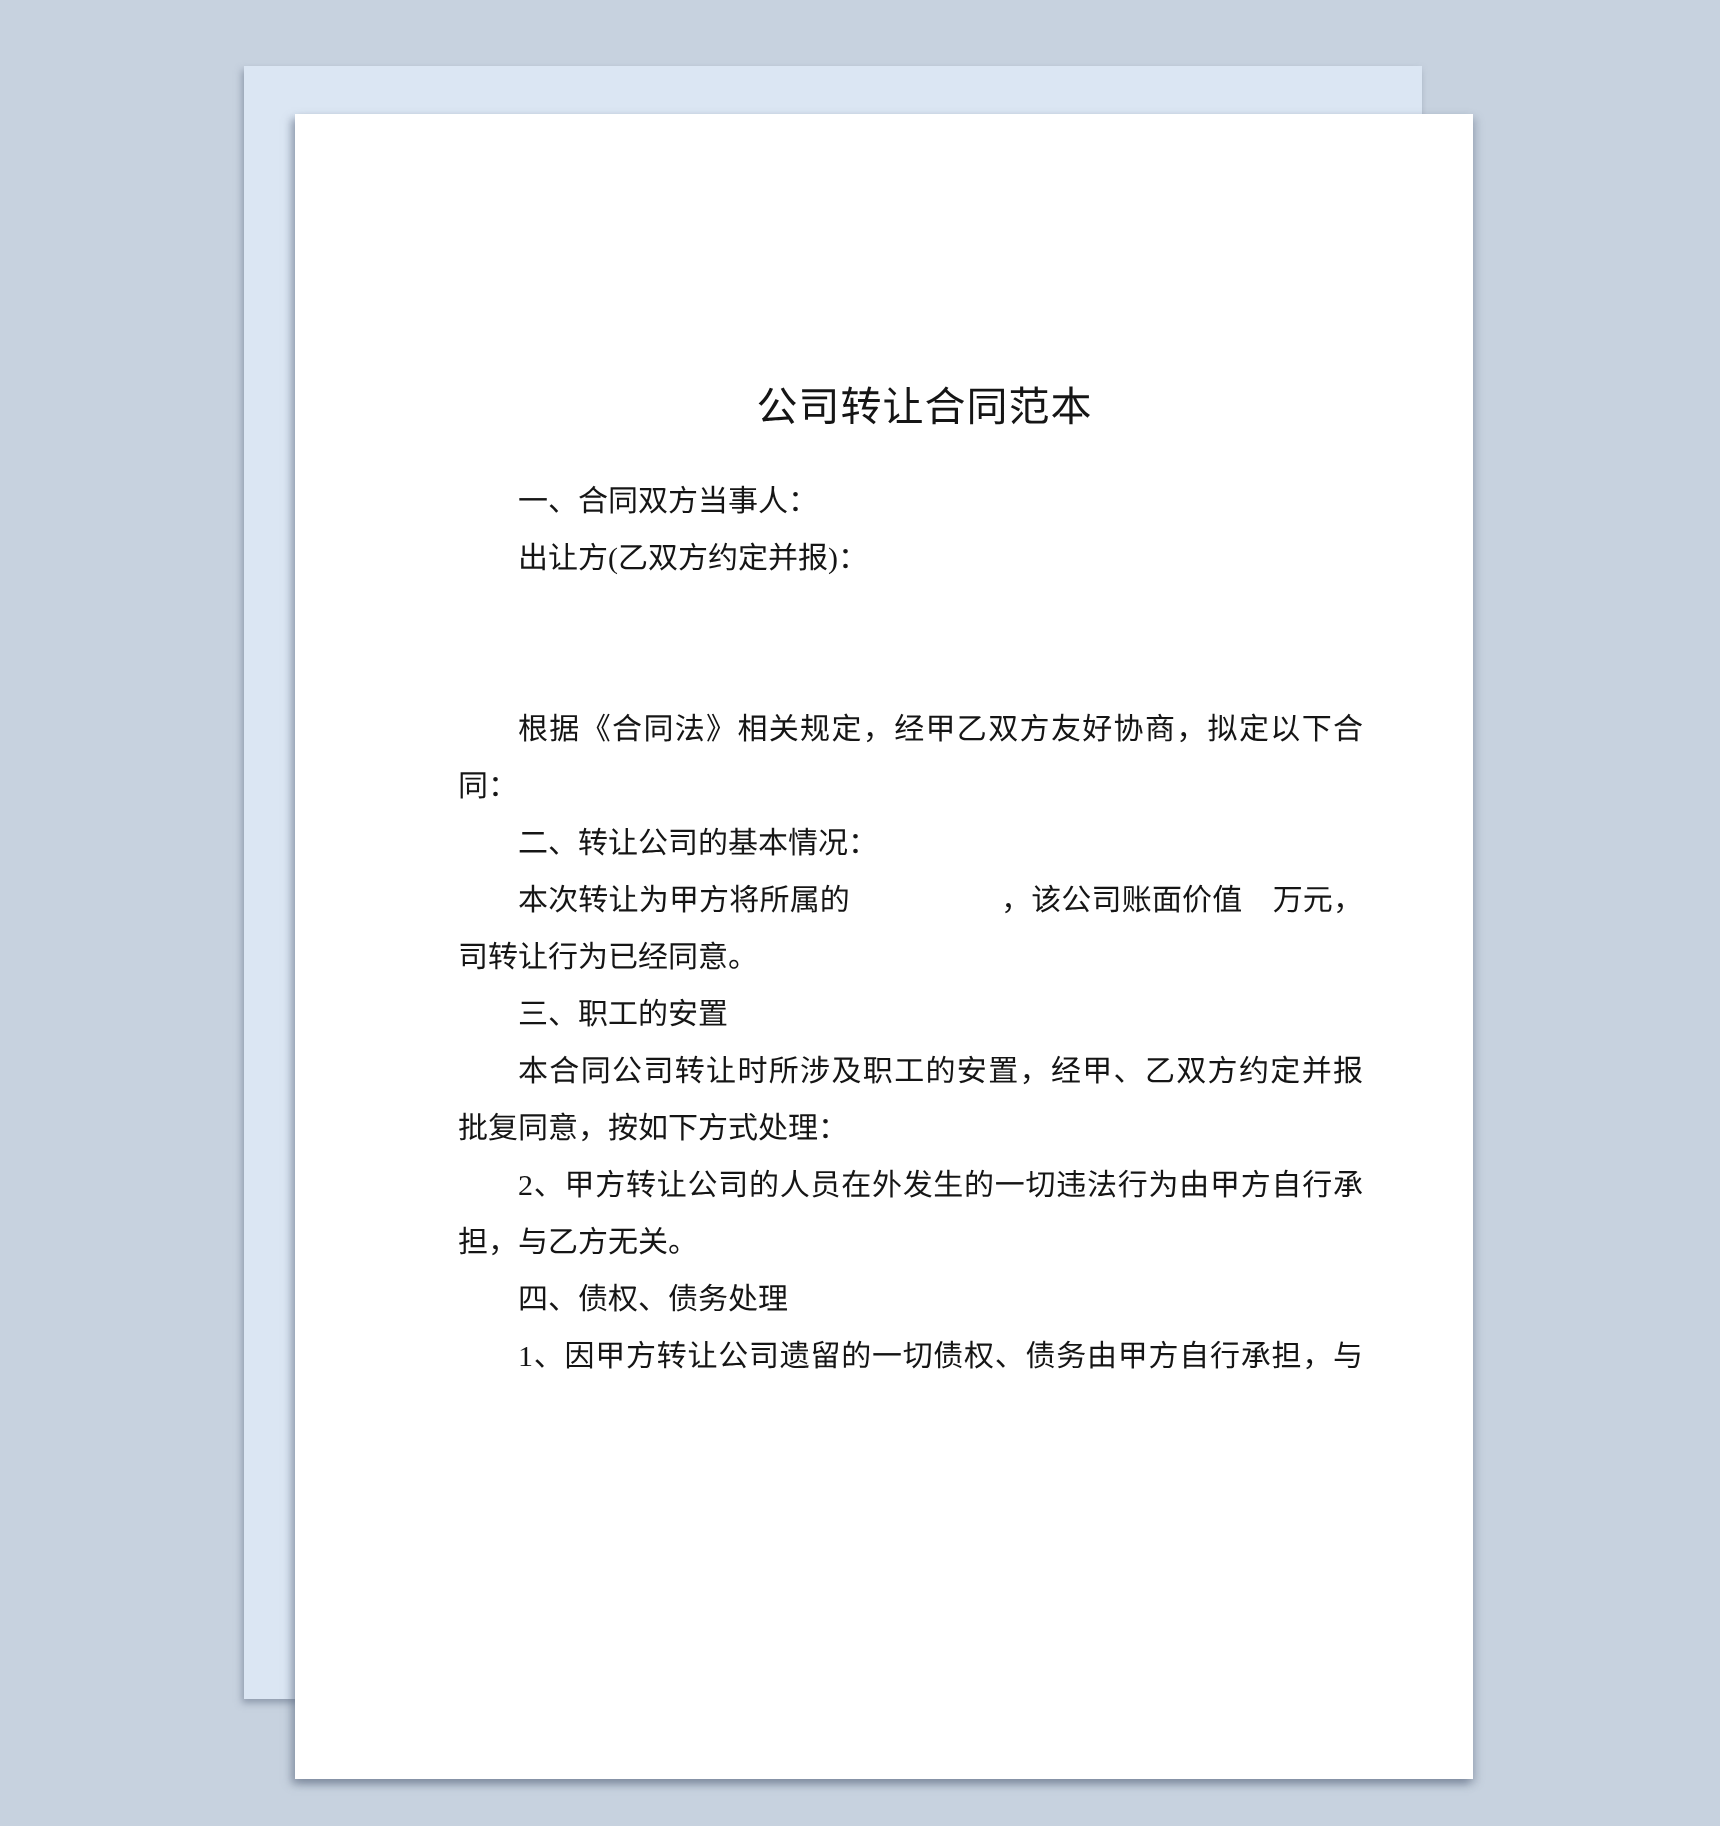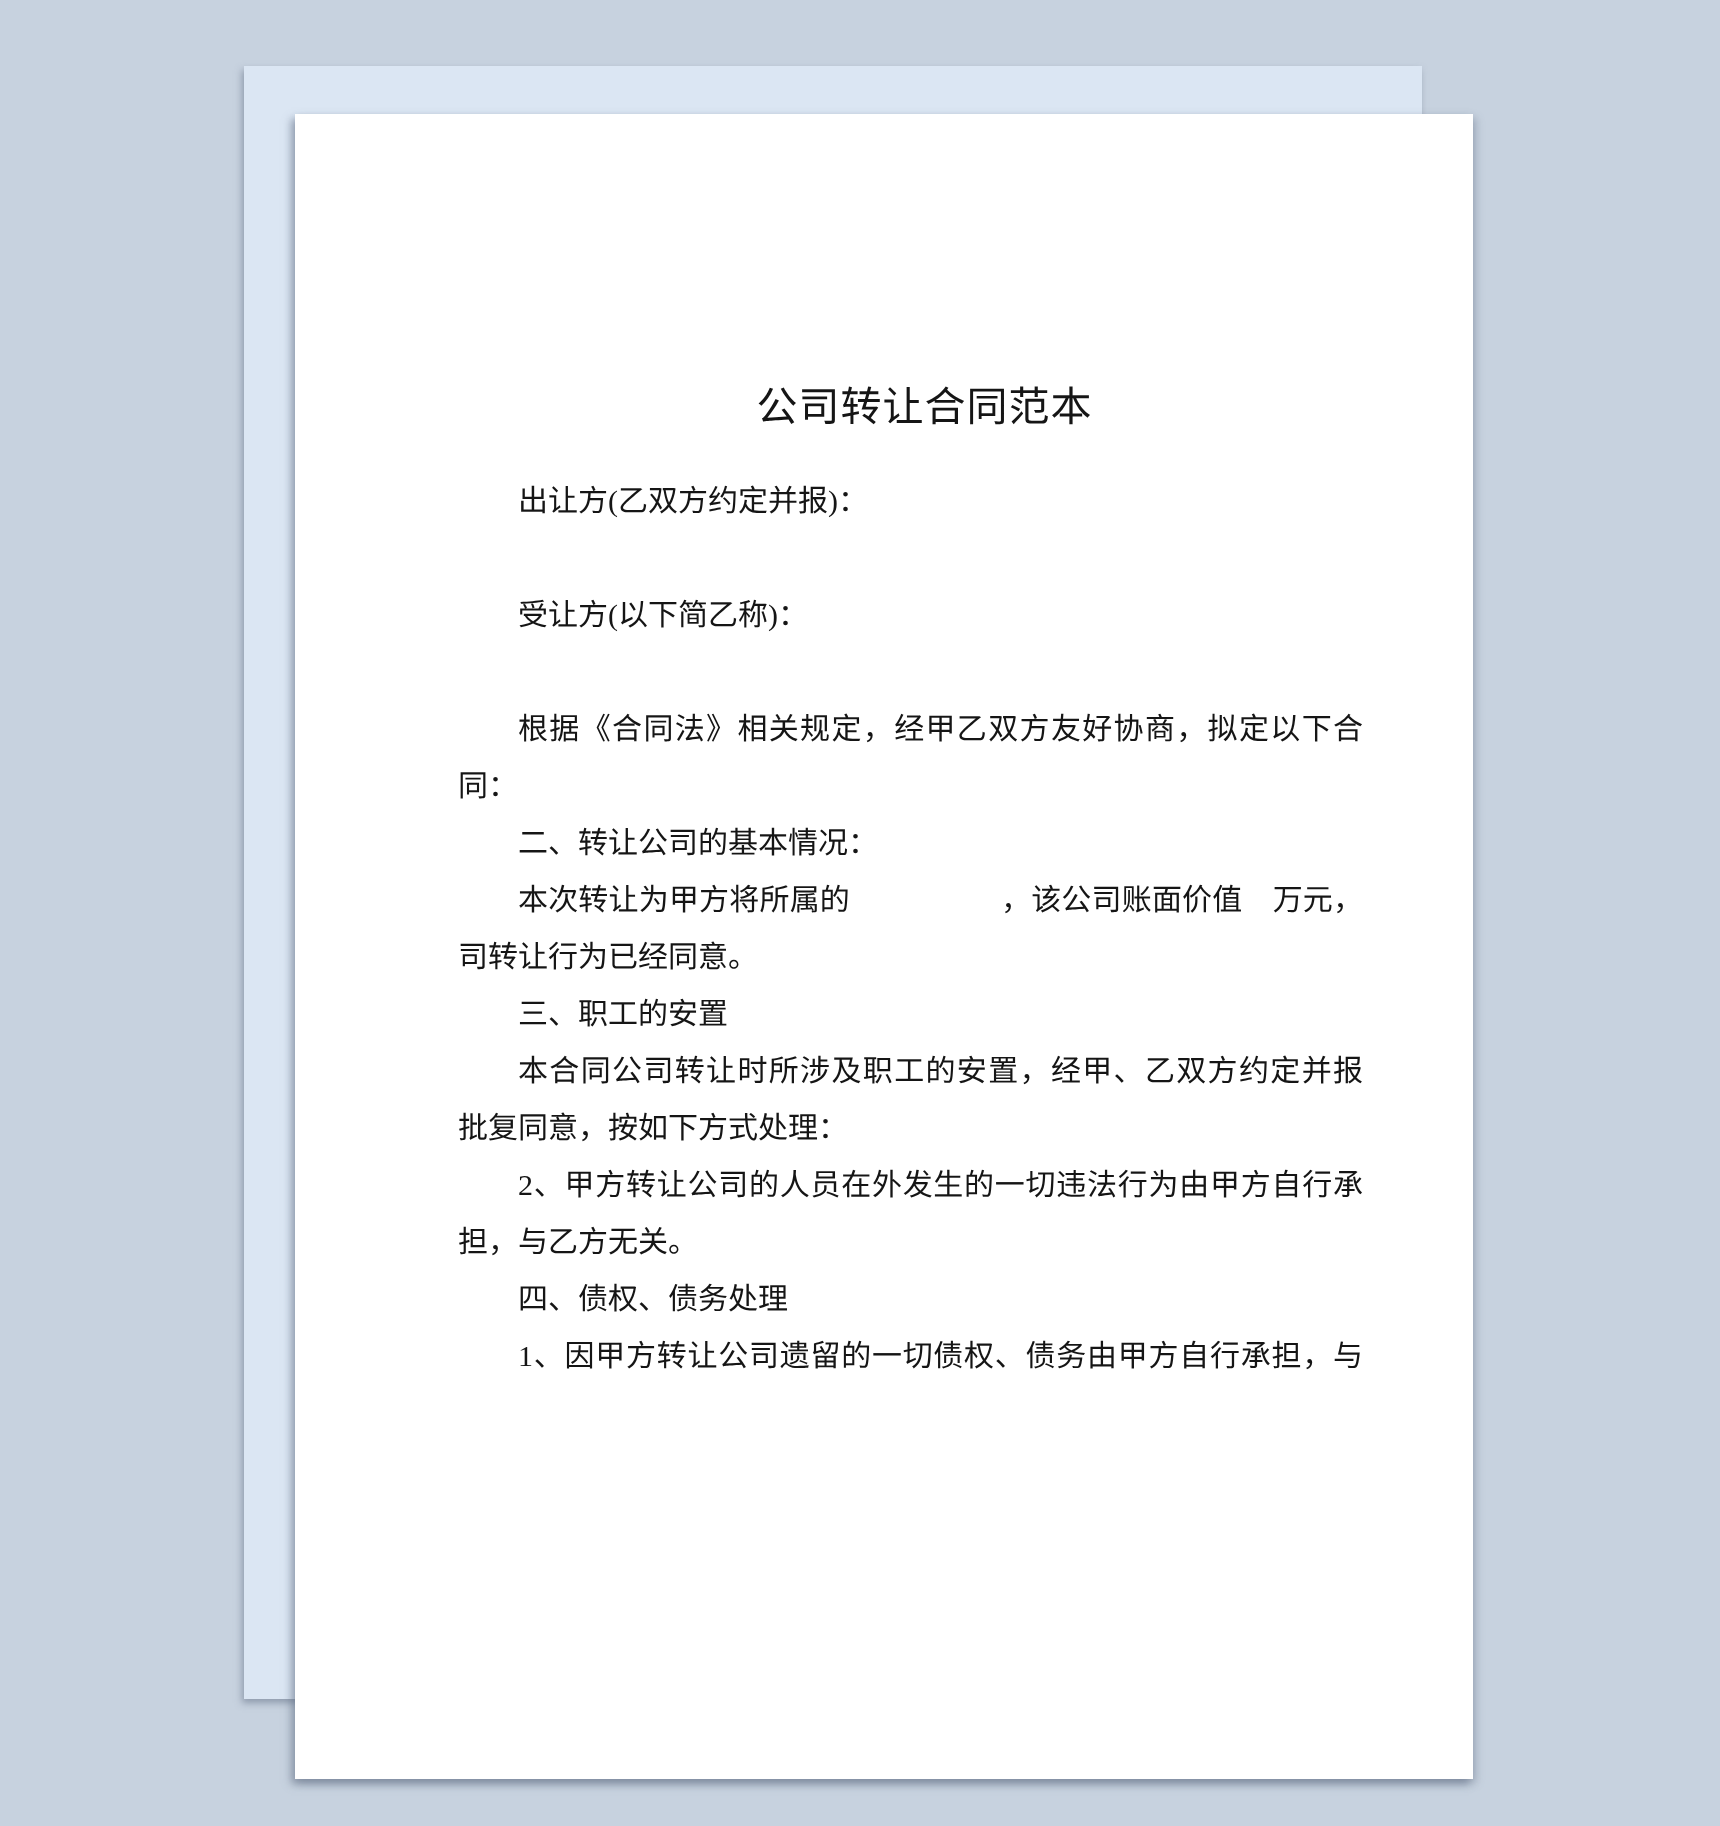--- a/index.html
+++ b/index.html
@@ -70,23 +70,23 @@
   }
 </style>
 </head>
 <body>
 
 <div class="canvas">
   <div class="back-page"></div>
   <div class="page">
     <h1 class="doc-title">公司转让合同范本</h1>
     <div class="doc-body" id="doc-body">
+        <div class="line indent">一、合同双方当事人：</div>
         <div class="line indent">出让方(乙双方约定并报)：</div>
         <div class="line">&nbsp;</div>
-        <div class="line indent">受让方(以下简乙称)：</div>
         <div class="line">&nbsp;</div>
         <div class="line indent stretch">根据《合同法》相关规定，经甲乙双方友好协商，拟定以下合</div>
         <div class="line">同：</div>
         <div class="line indent">二、转让公司的基本情况：</div>
         <div class="line indent stretch">本次转让为甲方将所属的　　　　　，该公司账面价值　万元，</div>
         <div class="line">司转让行为已经同意。</div>
         <div class="line indent">三、职工的安置</div>
         <div class="line indent stretch">本合同公司转让时所涉及职工的安置，经甲、乙双方约定并报</div>
         <div class="line">批复同意，按如下方式处理：</div>
         <div class="line indent stretch">2、甲方转让公司的人员在外发生的一切违法行为由甲方自行承</div>

